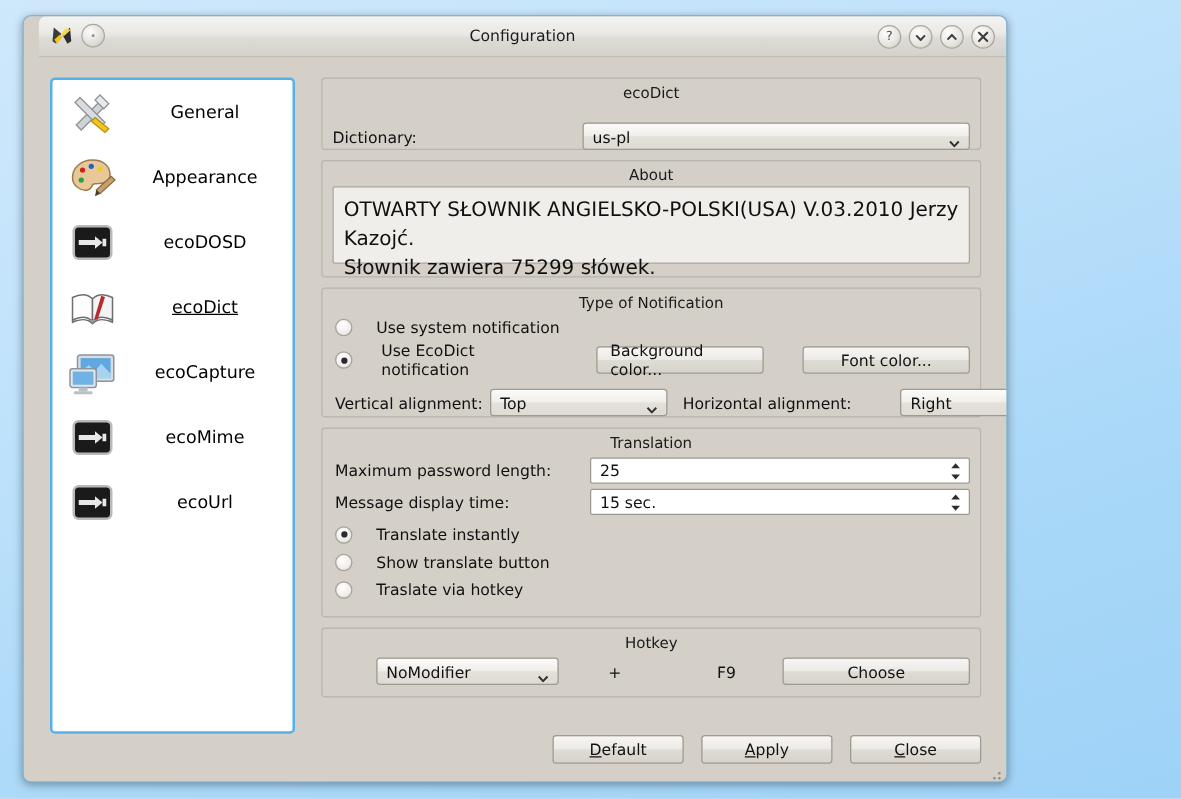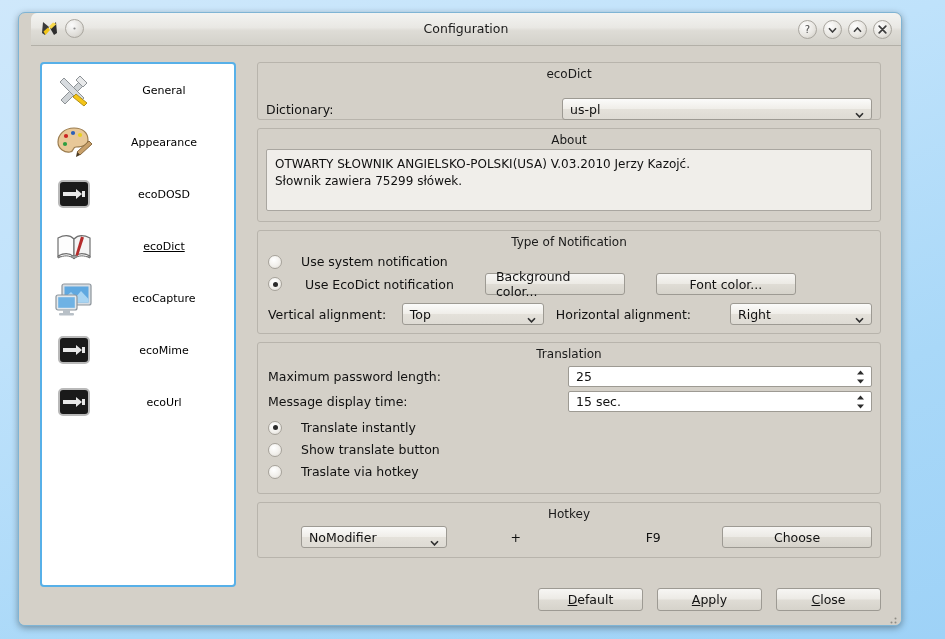--- a/index.html
+++ b/index.html
@@ -10,21 +10,21 @@
     font-family: "DejaVu Sans", sans-serif;
   }
   body {
     background: linear-gradient(160deg, #cfe8fb 0%, #bfe2fb 35%, #a9d8f8 70%, #9ed2f7 100%);
   }
 
   
   #window {
     position: absolute;
     left: 18px; top: 12px;
-    width: 884px; height: 614px;
+    width: 788px; height: 614px;
     border-radius: 7px;
     border: 1px solid #7fb4d4;
     background: #d4d0c8;
     box-shadow: 0 2px 7px rgba(0,0,0,.35);
     overflow: hidden;
     padding-left: 12px;
   }
 
   
   #titlebar {
@@ -80,21 +80,21 @@
   }
   .side-icon {
     position: absolute; left: 12px; top: 50%;
     transform: translateY(-50%);
     width: 40px; height: 40px;
   }
   .side-label {
     position: absolute;
     left: 58px; right: 6px;
     text-align: center;
-    font-size: 11px;
+    font-size: 14px;
     color: #000;
   }
   .side-item.active .side-label { text-decoration: underline; }
 
   
   #panel {
     position: absolute;
     left: 238px; top: 16px; right: 20px;
     height: 525px;
   }
@@ -135,21 +135,21 @@
   }
 
   
   .aboutbox {
     margin: 0 8px 8px;
     height: 62px;
     background: #f0eeea;
     border: 1px solid #a9a6a0;
     border-radius: 2px;
     padding: 6px 8px;
-    font-size: 12px;
+    font-size: 16px;
     color: #101010;
     line-height: 1.45;
   }
 
   
   .radio-row { display: flex; align-items: center; gap: 19px; padding: 2px 8px 2px 10px; }
   .radio {
     width: 14px; height: 14px; border-radius: 50%;
     border: 1px solid #a6a29a;
     background: radial-gradient(circle at 40% 32%, #ffffff 0%, #f2f0ec 55%, #dedbd4 100%);

